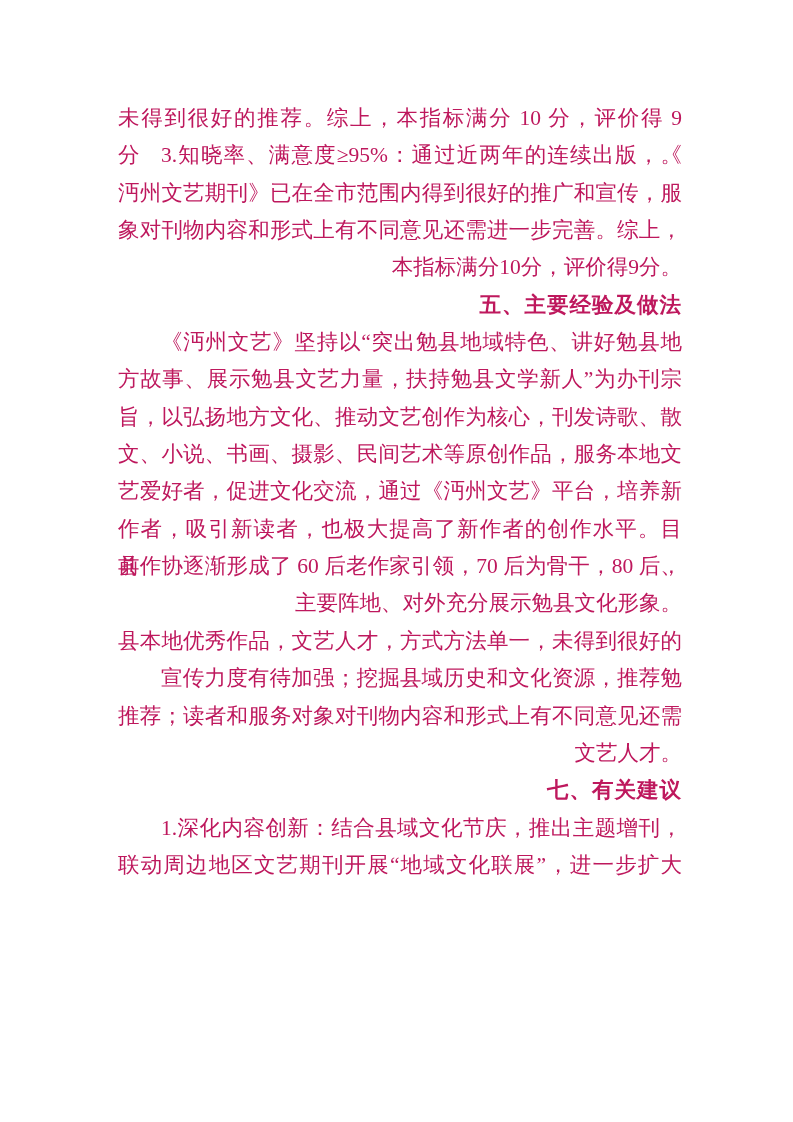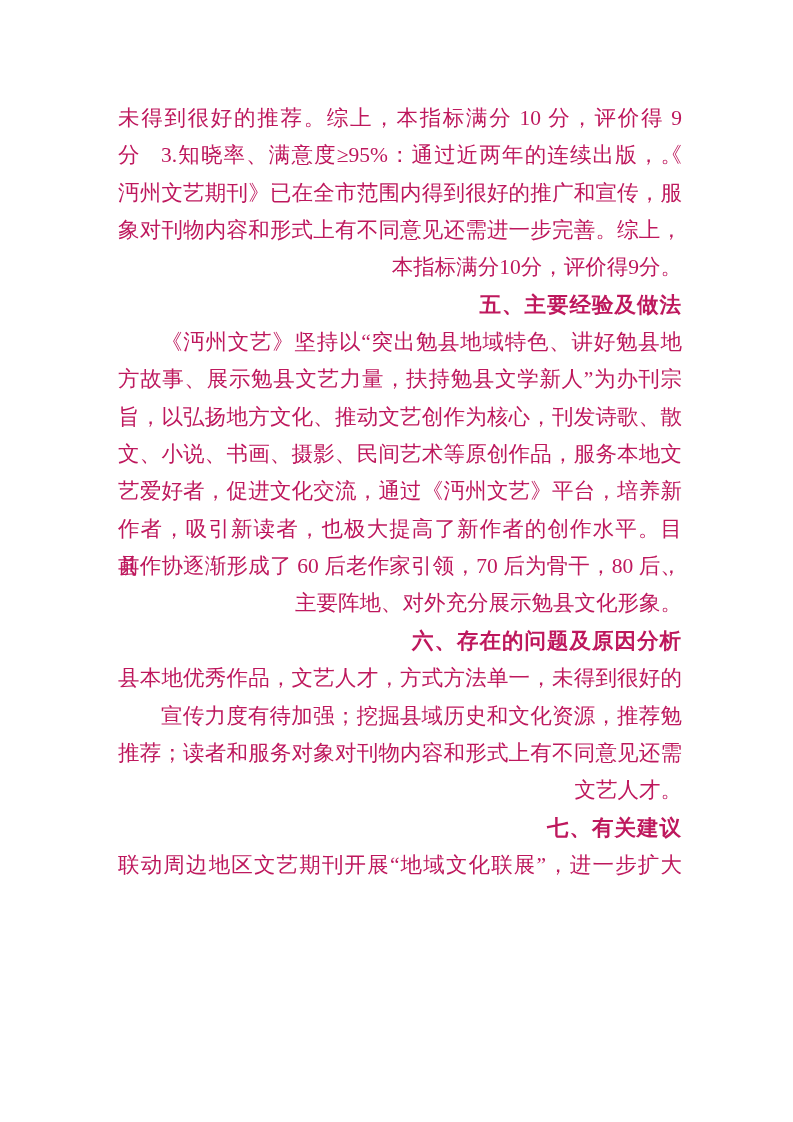--- a/index.html
+++ b/index.html
@@ -59,21 +59,21 @@
     <div class="line">本指标满分10分，评价得9分。</div>
     <div class="line h">五、主要经验及做法</div>
     <div class="line j ind">《沔州文艺》坚持以“突出勉县地域特色、讲好勉县地</div>
     <div class="line j">方故事、展示勉县文艺力量，扶持勉县文学新人”为办刊宗</div>
     <div class="line j">旨，以弘扬地方文化、推动文艺创作为核心，刊发诗歌、散</div>
     <div class="line j">文、小说、书画、摄影、民间艺术等原创作品，服务本地文</div>
     <div class="line j">艺爱好者，促进文化交流，通过《沔州文艺》平台，培养新</div>
     <div class="line j">作者，吸引新读者，也极大提高了新作者的创作水平。目前，</div>
     <div class="line j">县作协逐渐形成了 60 后老作家引领，70 后为骨干，80 后、</div>
     <div class="line">主要阵地、对外充分展示勉县文化形象。</div>
-    <div class="line h">六、存在的问题及原因分析</div>
     <div class="line j">县本地优秀作品，文艺人才，方式方法单一，未得到很好的</div>
     <div class="line j ind">宣传力度有待加强；挖掘县域历史和文化资源，推荐勉</div>
     <div class="line j">推荐；读者和服务对象对刊物内容和形式上有不同意见还需</div>
     <div class="line">文艺人才。</div>
     <div class="line h">七、有关建议</div>
+    <div class="line j ind">1.深化内容创新：结合县域文化节庆，推出主题增刊，</div>
     <div class="line j">联动周边地区文艺期刊开展“地域文化联展”，进一步扩大</div>
   </div>
 </div>
 
 </body></html>

